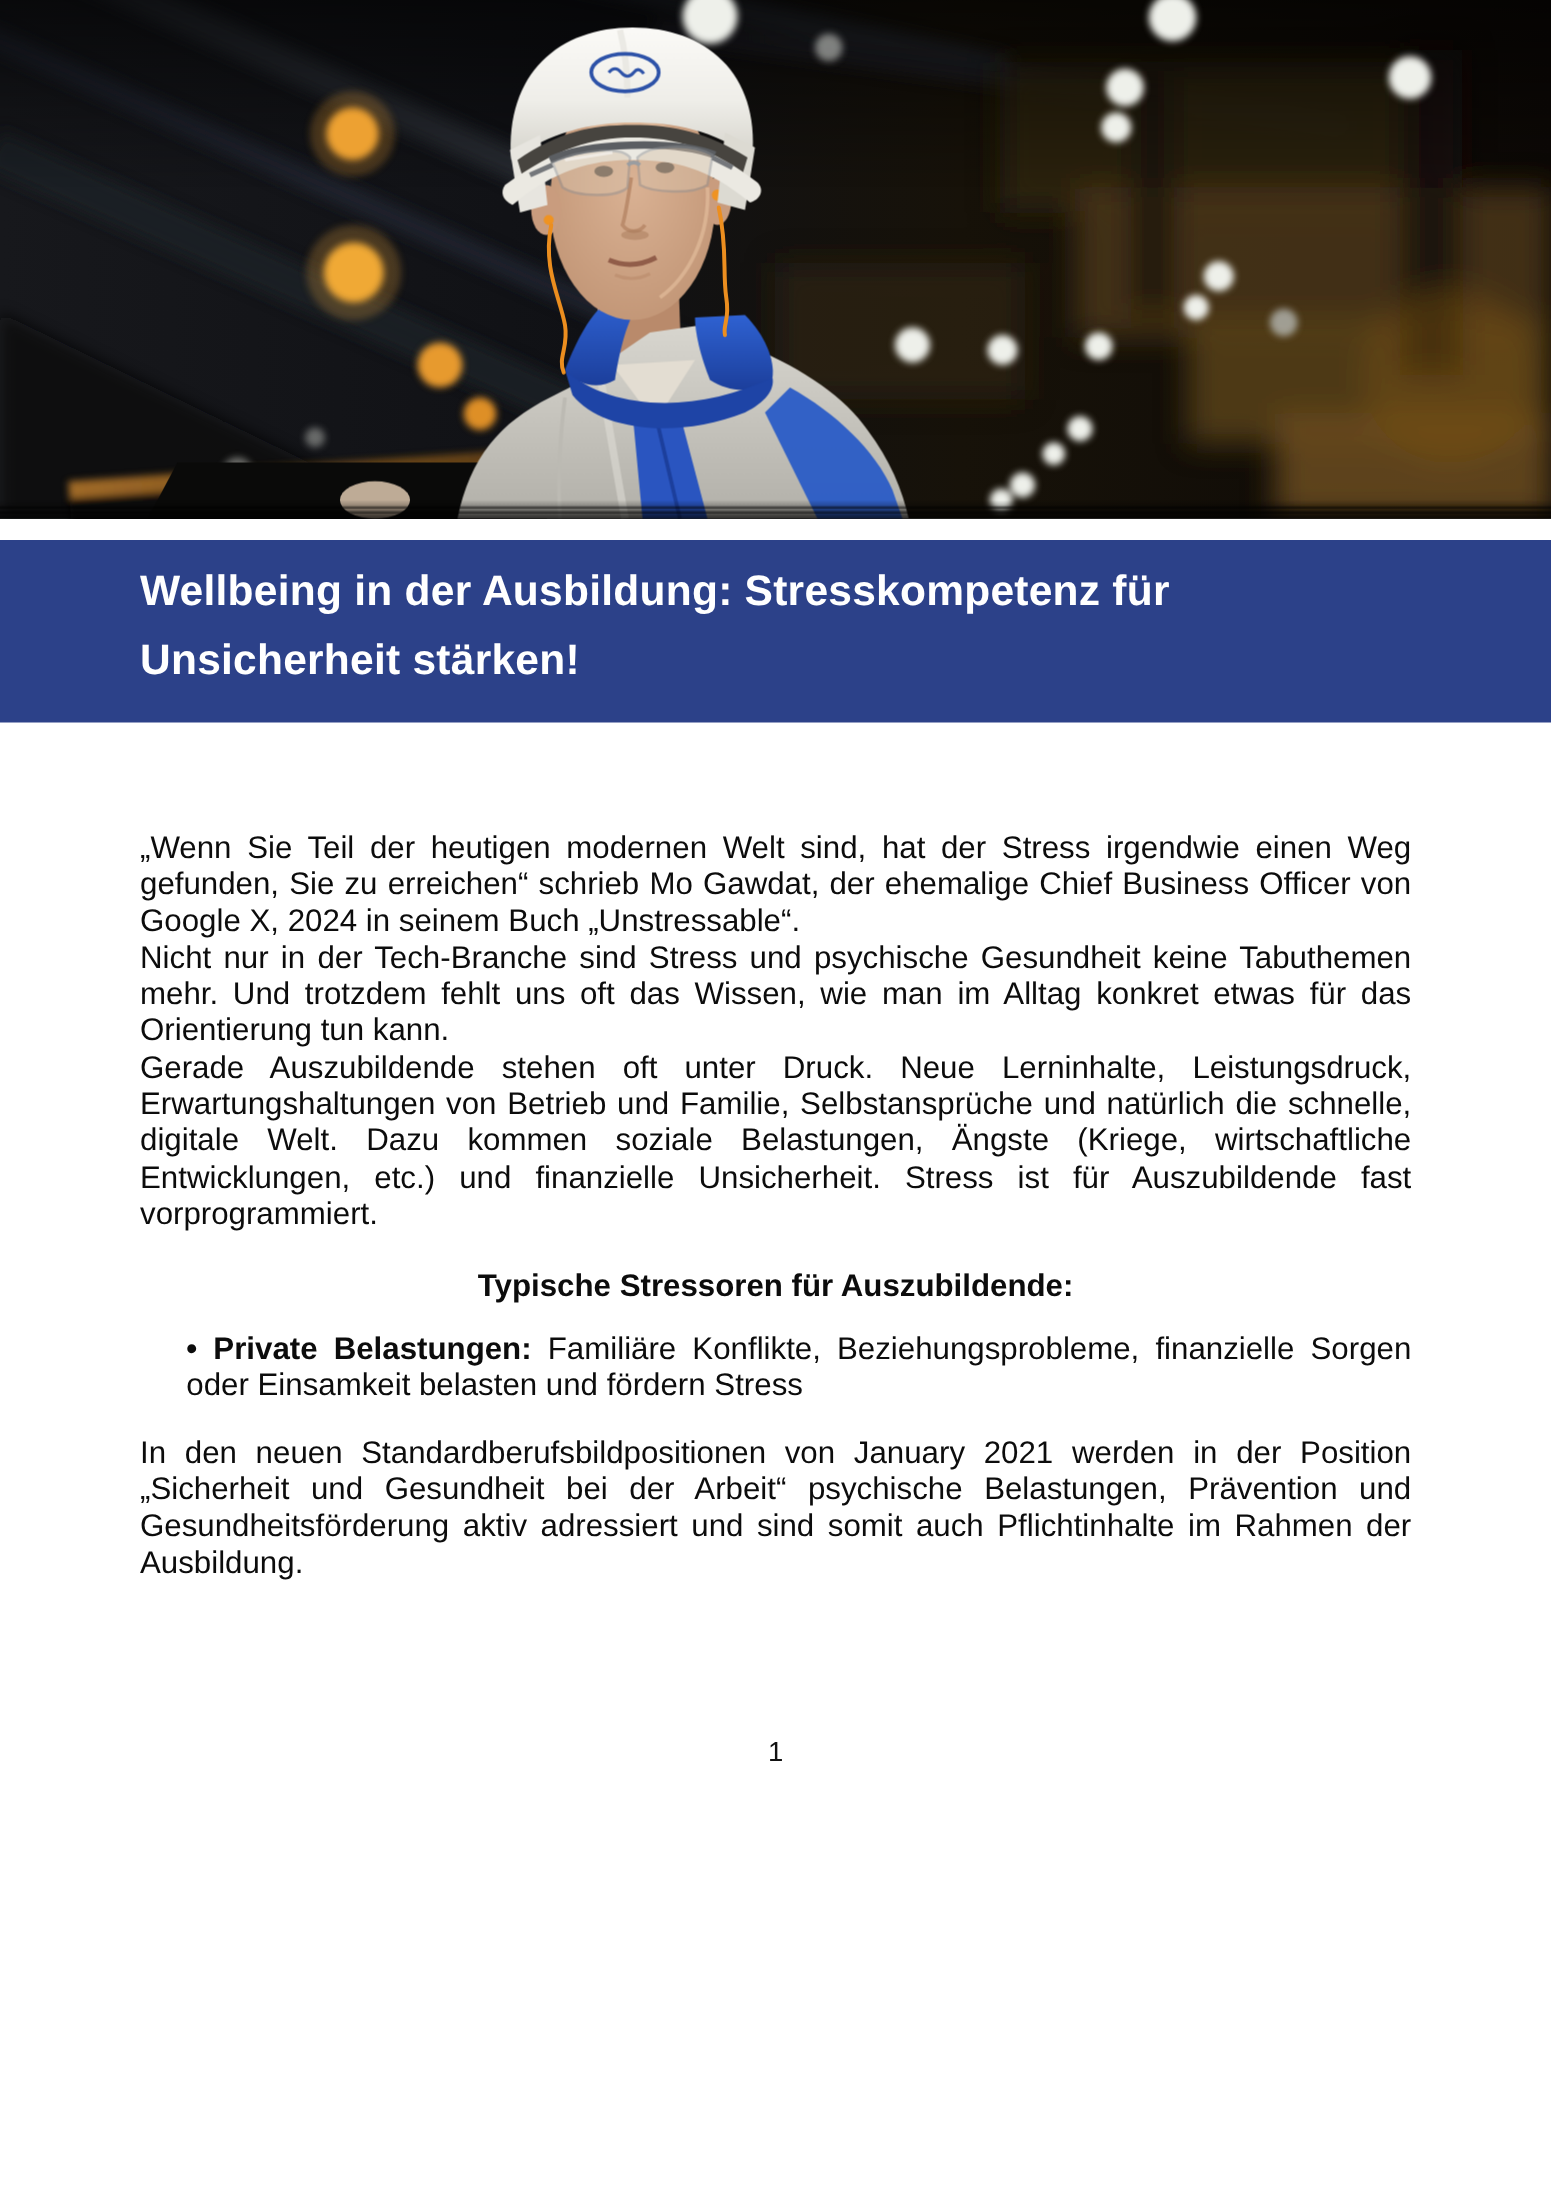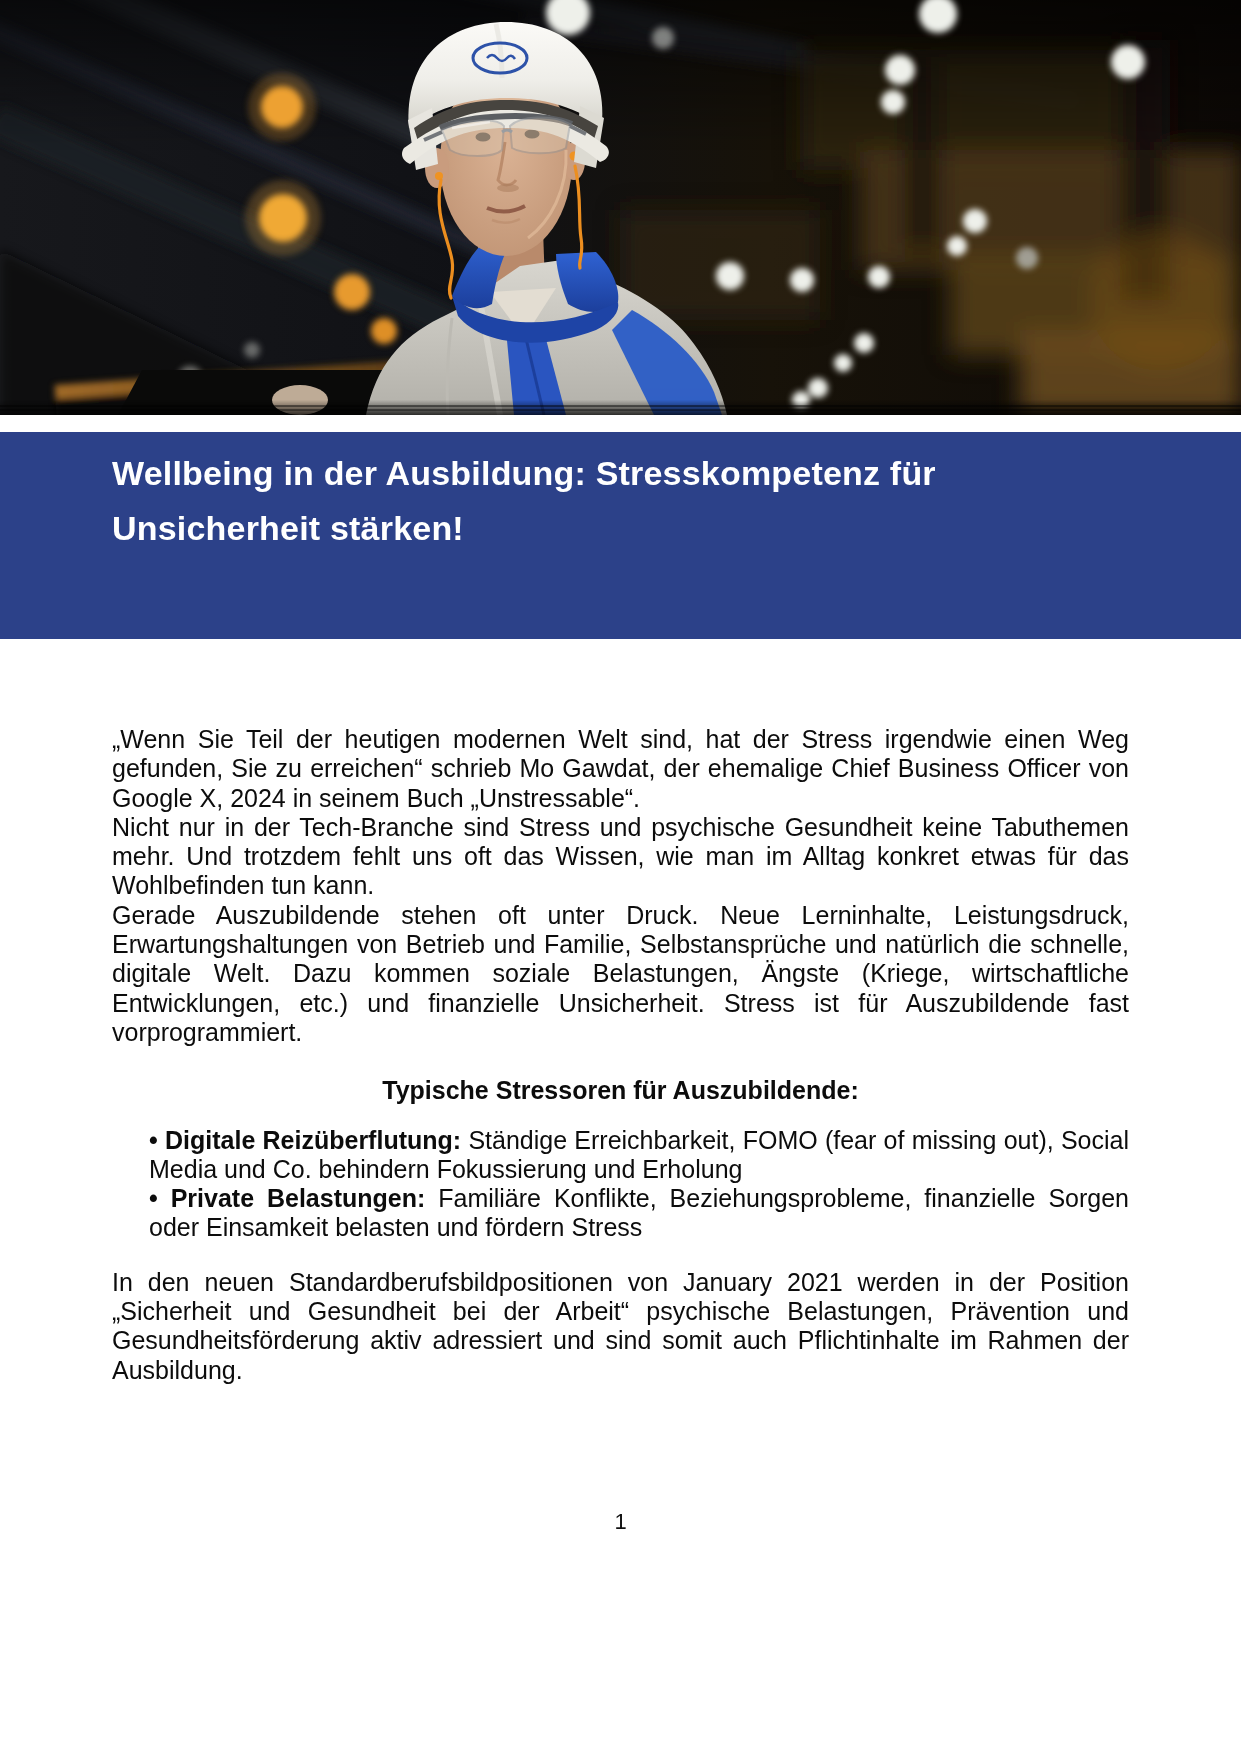--- a/index.html
+++ b/index.html
@@ -5,21 +5,21 @@
   html,body{margin:0;padding:0;}
   body{
     width:1241px;height:1755px;
     background:#ffffff;
     font-family:"Liberation Sans",sans-serif;
     color:#0c0c0c;
     overflow:hidden;
   }
   figure.hero{margin:0;width:1241px;height:415px;line-height:0;}
   header.banner{
-    margin-top:17px;height:207px;box-sizing:border-box;
+    margin-top:17px;height:146px;box-sizing:border-box;
     background:#2c4189;
     padding:14px 112px 0 112px;
   }
   h1{
     margin:0;font-size:34px;line-height:55px;font-weight:bold;
     color:#ffffff;letter-spacing:.2px;
   }
   h1 .tline{display:block;white-space:nowrap;}
   main{
     margin:86px 112px 0 112px;
@@ -228,27 +228,26 @@
 
 <header class="banner">
   <h1>
     <span class="tline">Wellbeing in der Ausbildung: Stresskompetenz für</span>
     <span class="tline">Unsicherheit stärken!</span>
   </h1>
 </header>
 
 <main>
   <p>„Wenn Sie Teil der heutigen modernen Welt sind, hat der Stress irgendwie einen Weg gefunden, Sie zu erreichen“ schrieb Mo Gawdat, der ehemalige Chief Business Officer von Google X, 2024 in seinem Buch „Unstressable“.</p>
-  <p>Nicht nur in der Tech-Branche sind Stress und psychische Gesundheit keine Tabuthemen mehr. Und trotzdem fehlt uns oft das Wissen, wie man im Alltag konkret etwas für das Wohlbefinden tun kann.</p>
+  <p>Nicht nur in der Tech-Branche sind Stress und psychische Gesundheit keine Tabuthemen mehr. Und trotzdem fehlt uns oft das Wissen, wie man im Alltag konkret etwas für das Orientierung tun kann.</p>
   <p>Gerade Auszubildende stehen oft unter Druck. Neue Lerninhalte, Leistungsdruck, Erwartungshaltungen von Betrieb und Familie, Selbstansprüche und natürlich die schnelle, digitale Welt. Dazu kommen soziale Belastungen, Ängste (Kriege, wirtschaftliche Entwicklungen, etc.) und finanzielle Unsicherheit. Stress ist für Auszubildende fast vorprogrammiert.</p>
 
   <h2>Typische Stressoren für Auszubildende:</h2>
 
   <ul class="stressors">
-    <li><b>Digitale Reizüberflutung:</b> <span>Ständige Erreichbarkeit, FOMO (fear of missing out), Social Media und Co. behindern Fokussierung und Erholung</span></li>
     <li><b>Private Belastungen:</b> <span>Familiäre Konflikte, Beziehungsprobleme, finanzielle Sorgen oder Einsamkeit belasten und fördern Stress</span></li>
   </ul>
 
   <p class="outro-a">In den neuen Standardberufsbildpositionen von January 2021 werden in der Position „Sicherheit und Gesundheit bei der Arbeit“ psychische Belastungen, Prävention und Gesundheitsförderung aktiv adressiert und sind somit auch Pflichtinhalte im Rahmen der Ausbildung.</p>
 </main>
 
 <footer>
   <span>1</span>
 </footer>
 

